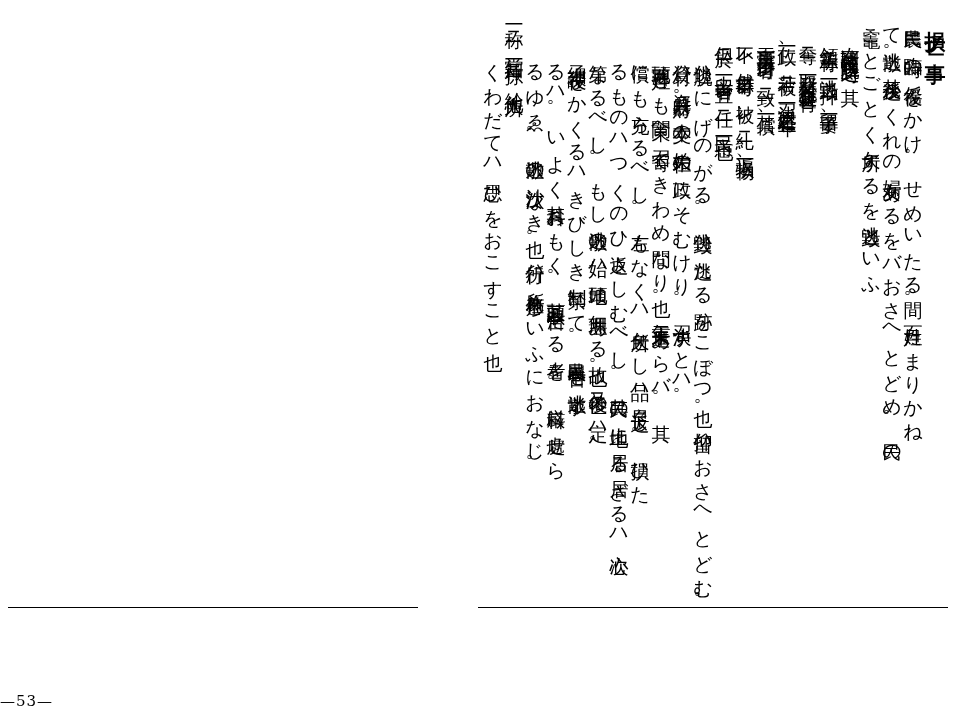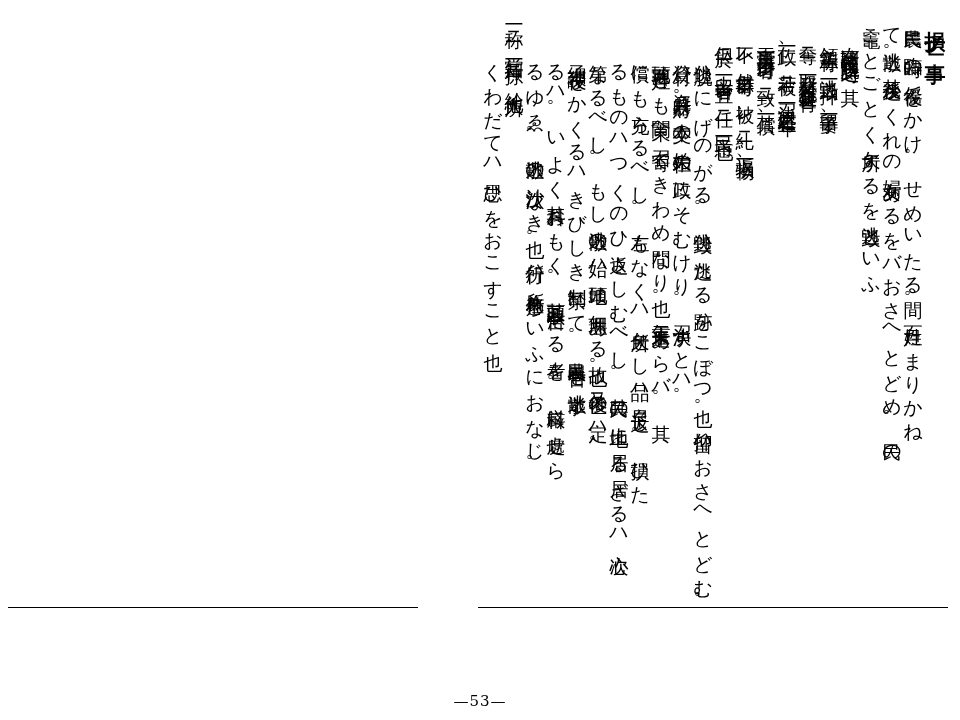--- a/index.html
+++ b/index.html
@@ -76,21 +76,21 @@
     width: 470px;
     height: 0;
     border-top: 1.5px solid #000;
   }
 
   #page-number {
     position: absolute;
     bottom: 10px;
     left: 0;
     width: 960px;
-    text-align: center;
+    text-align: left;
     font-size: 15px;
     letter-spacing: 1px;
     font-family: "DejaVu Serif", "Liberation Serif", serif;
   }
 </style>
 </head>
 <body>
 
 <div id="page">
 

